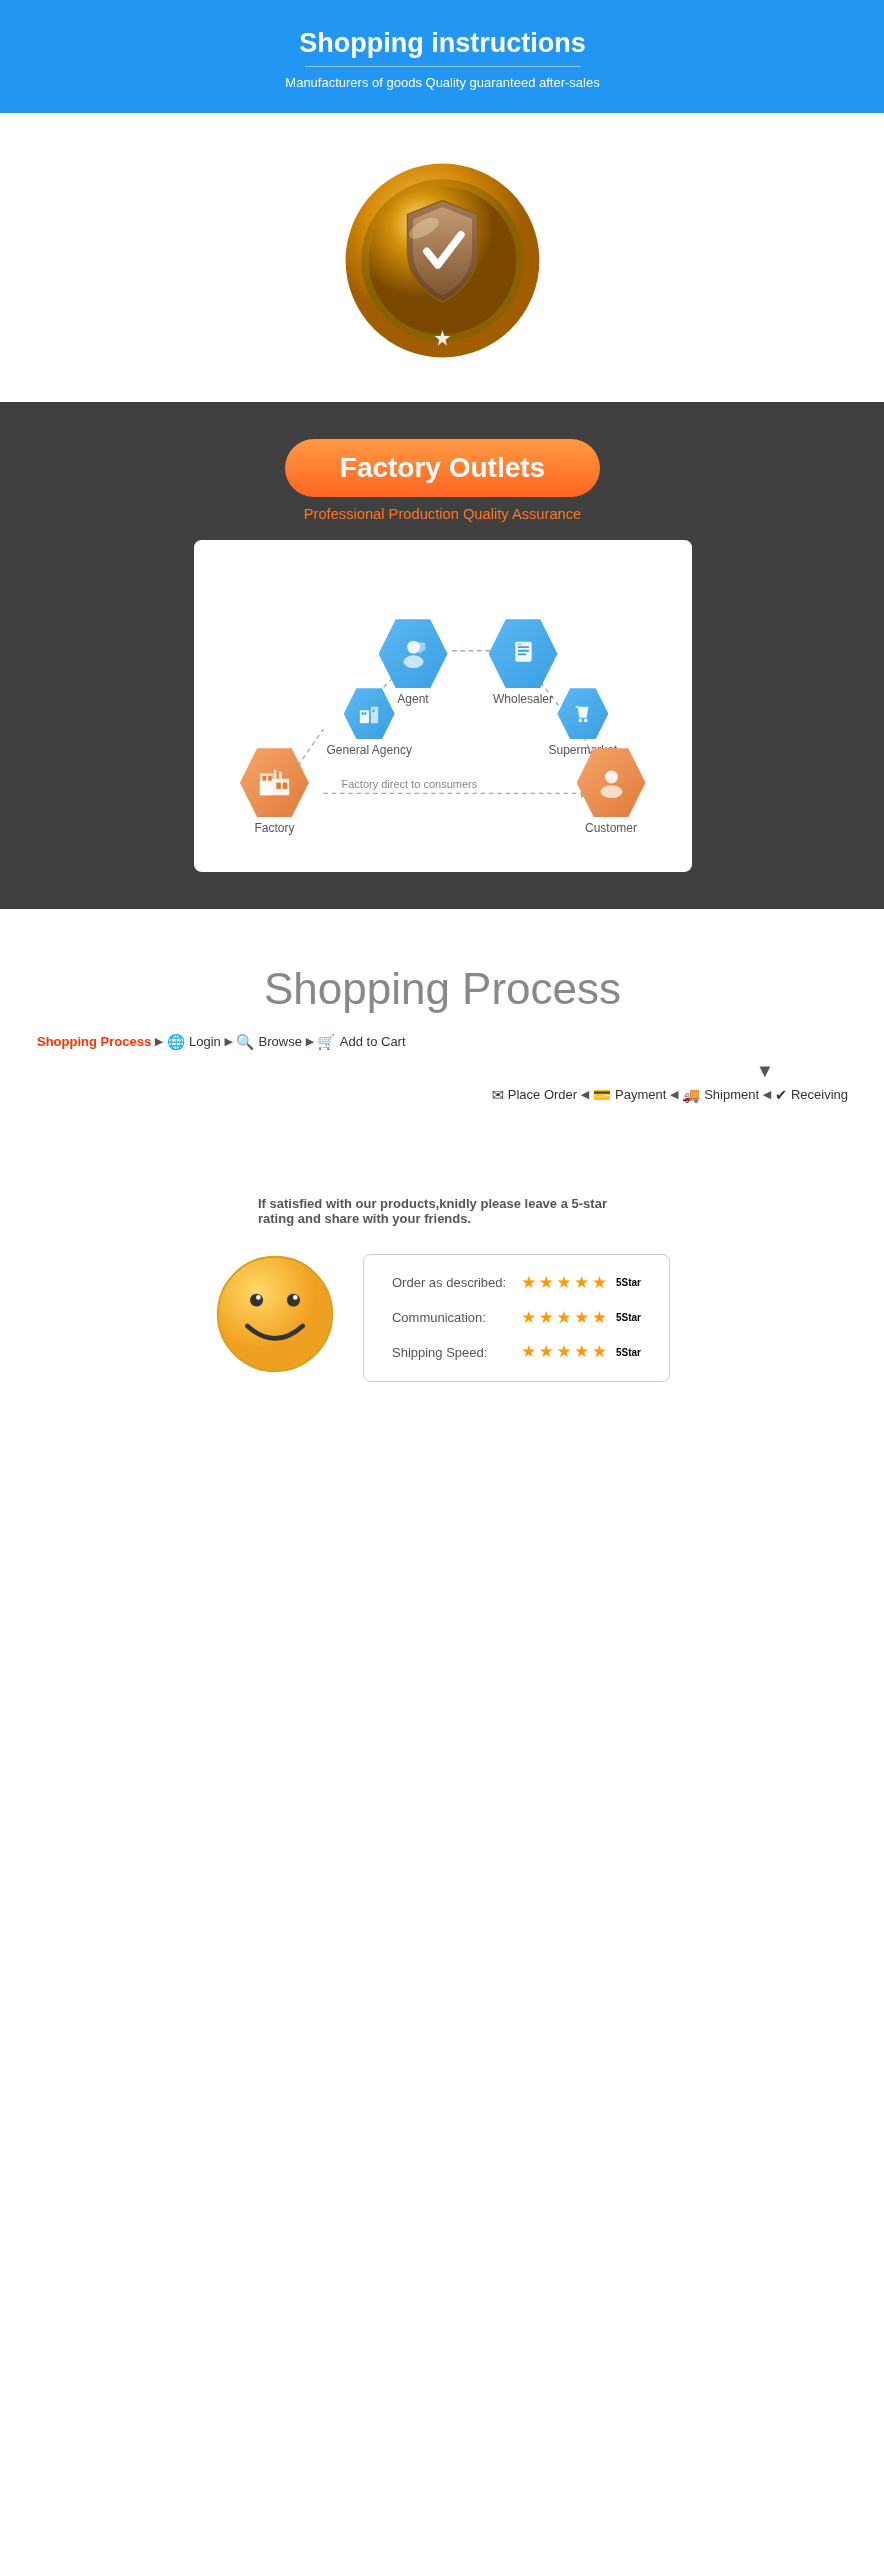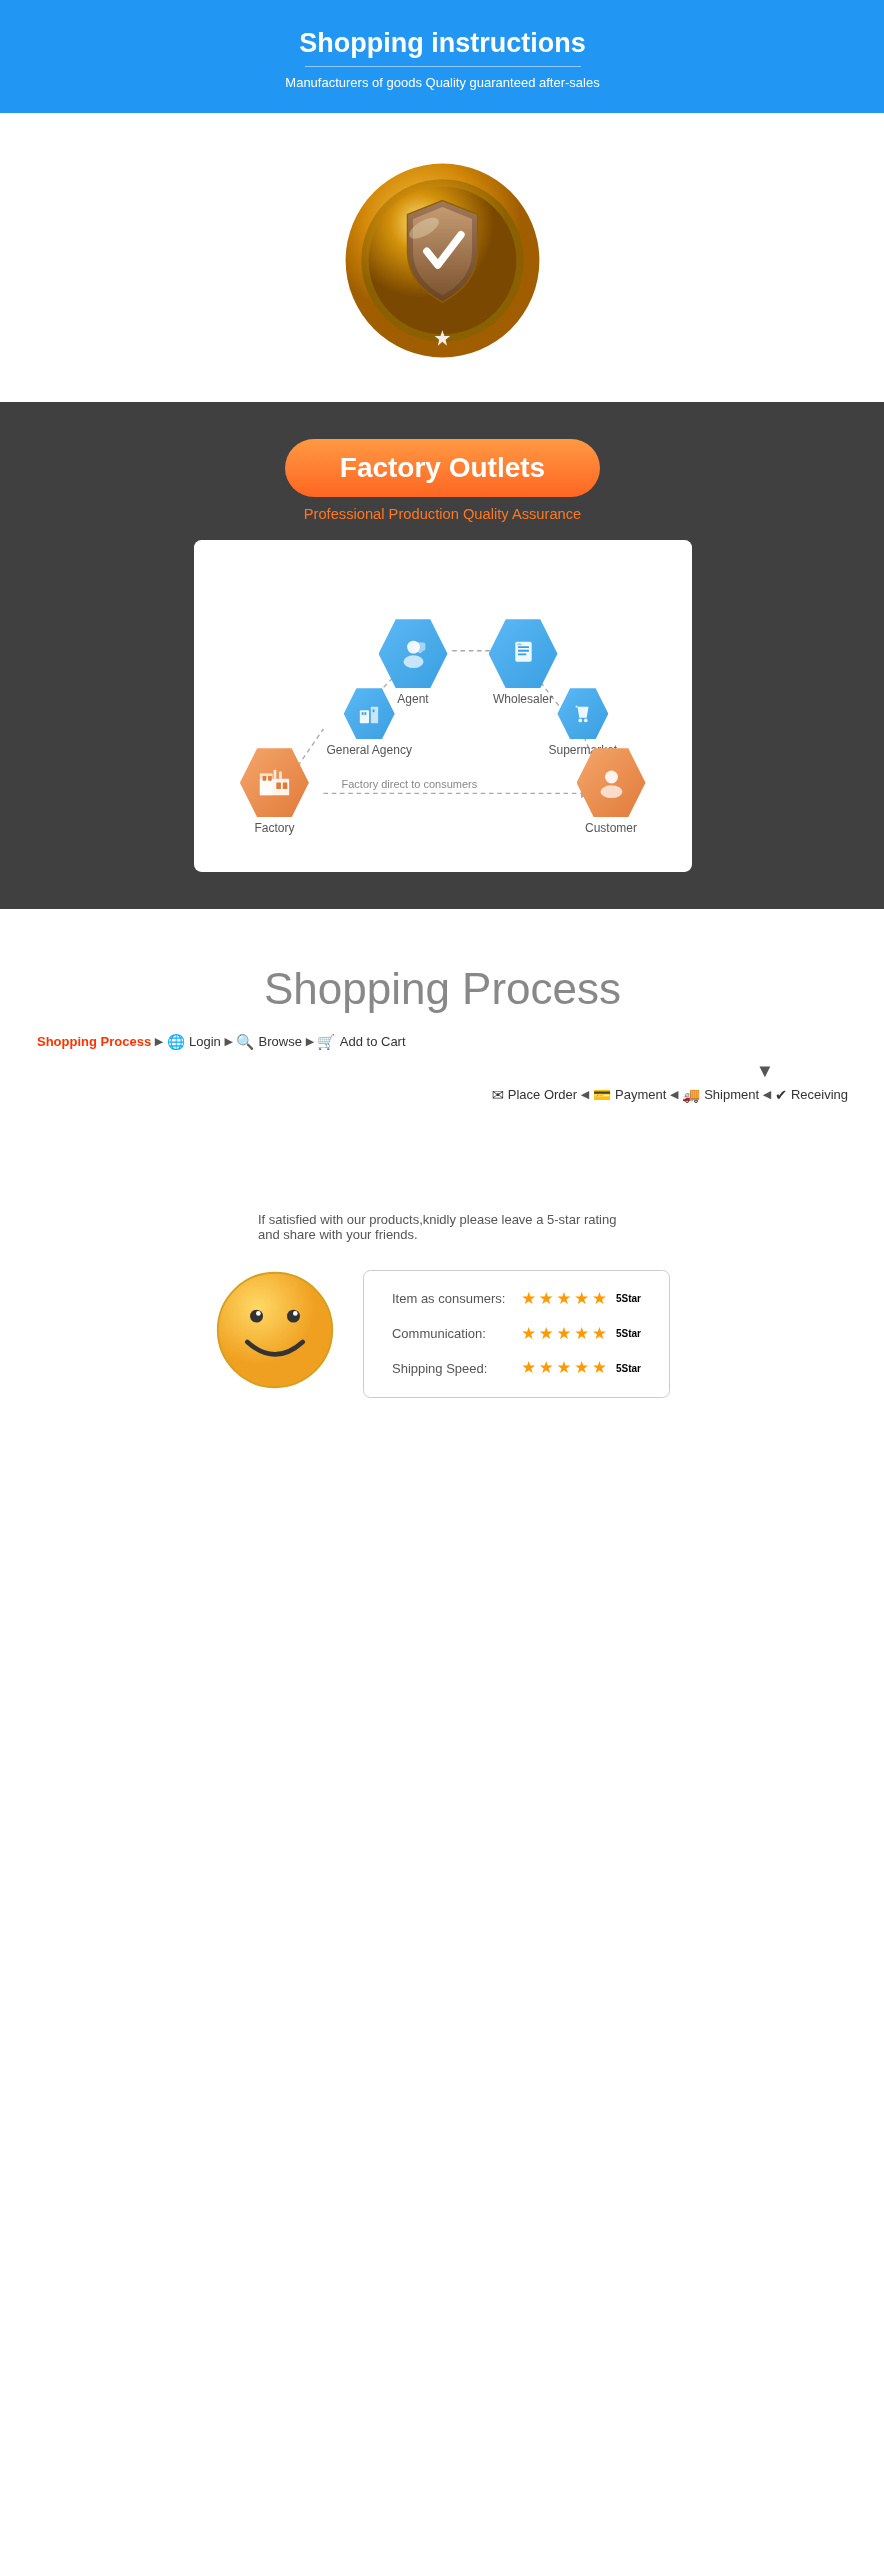--- a/index.html
+++ b/index.html
@@ -182,21 +182,22 @@
       font-size: 42px;
       color: #888;
       font-weight: normal;
       margin-bottom: 11px;
     }
     .feedback-section .subtitle {
       font-size: 13px;
       color: #555;
       text-align: left;
       max-width: 369px;
-      margin: 16px auto 28px;
+      margin: 0 auto 28px;
+      font-weight: bold;
     }
 
     .feedback-row {
       display: flex;
       align-items: flex-start;
       justify-content: center;
       gap: 28px;
       margin-top: 18.4px;
     }
 
@@ -517,21 +518,21 @@
 
       <circle cx="47" cy="47" r="2.5" fill="#fff"></circle>
       <circle cx="87" cy="47" r="2.5" fill="#fff"></circle>
 
       <path d="M35,78 Q65,105 95,78" stroke="#333" stroke-width="5" fill="none" stroke-linecap="round"></path>
     </svg>
 
     <div class="rating-box">
 
       <div class="rating-row">
-        <span class="rating-label">Item as consumers:</span>
+        <span class="rating-label">Order as described:</span>
         <div class="stars">
           <span class="star">★</span>
           <span class="star">★</span>
           <span class="star">★</span>
           <span class="star">★</span>
           <span class="star">★</span>
         </div>
         <span class="star-label">5Star</span>
       </div>
 

